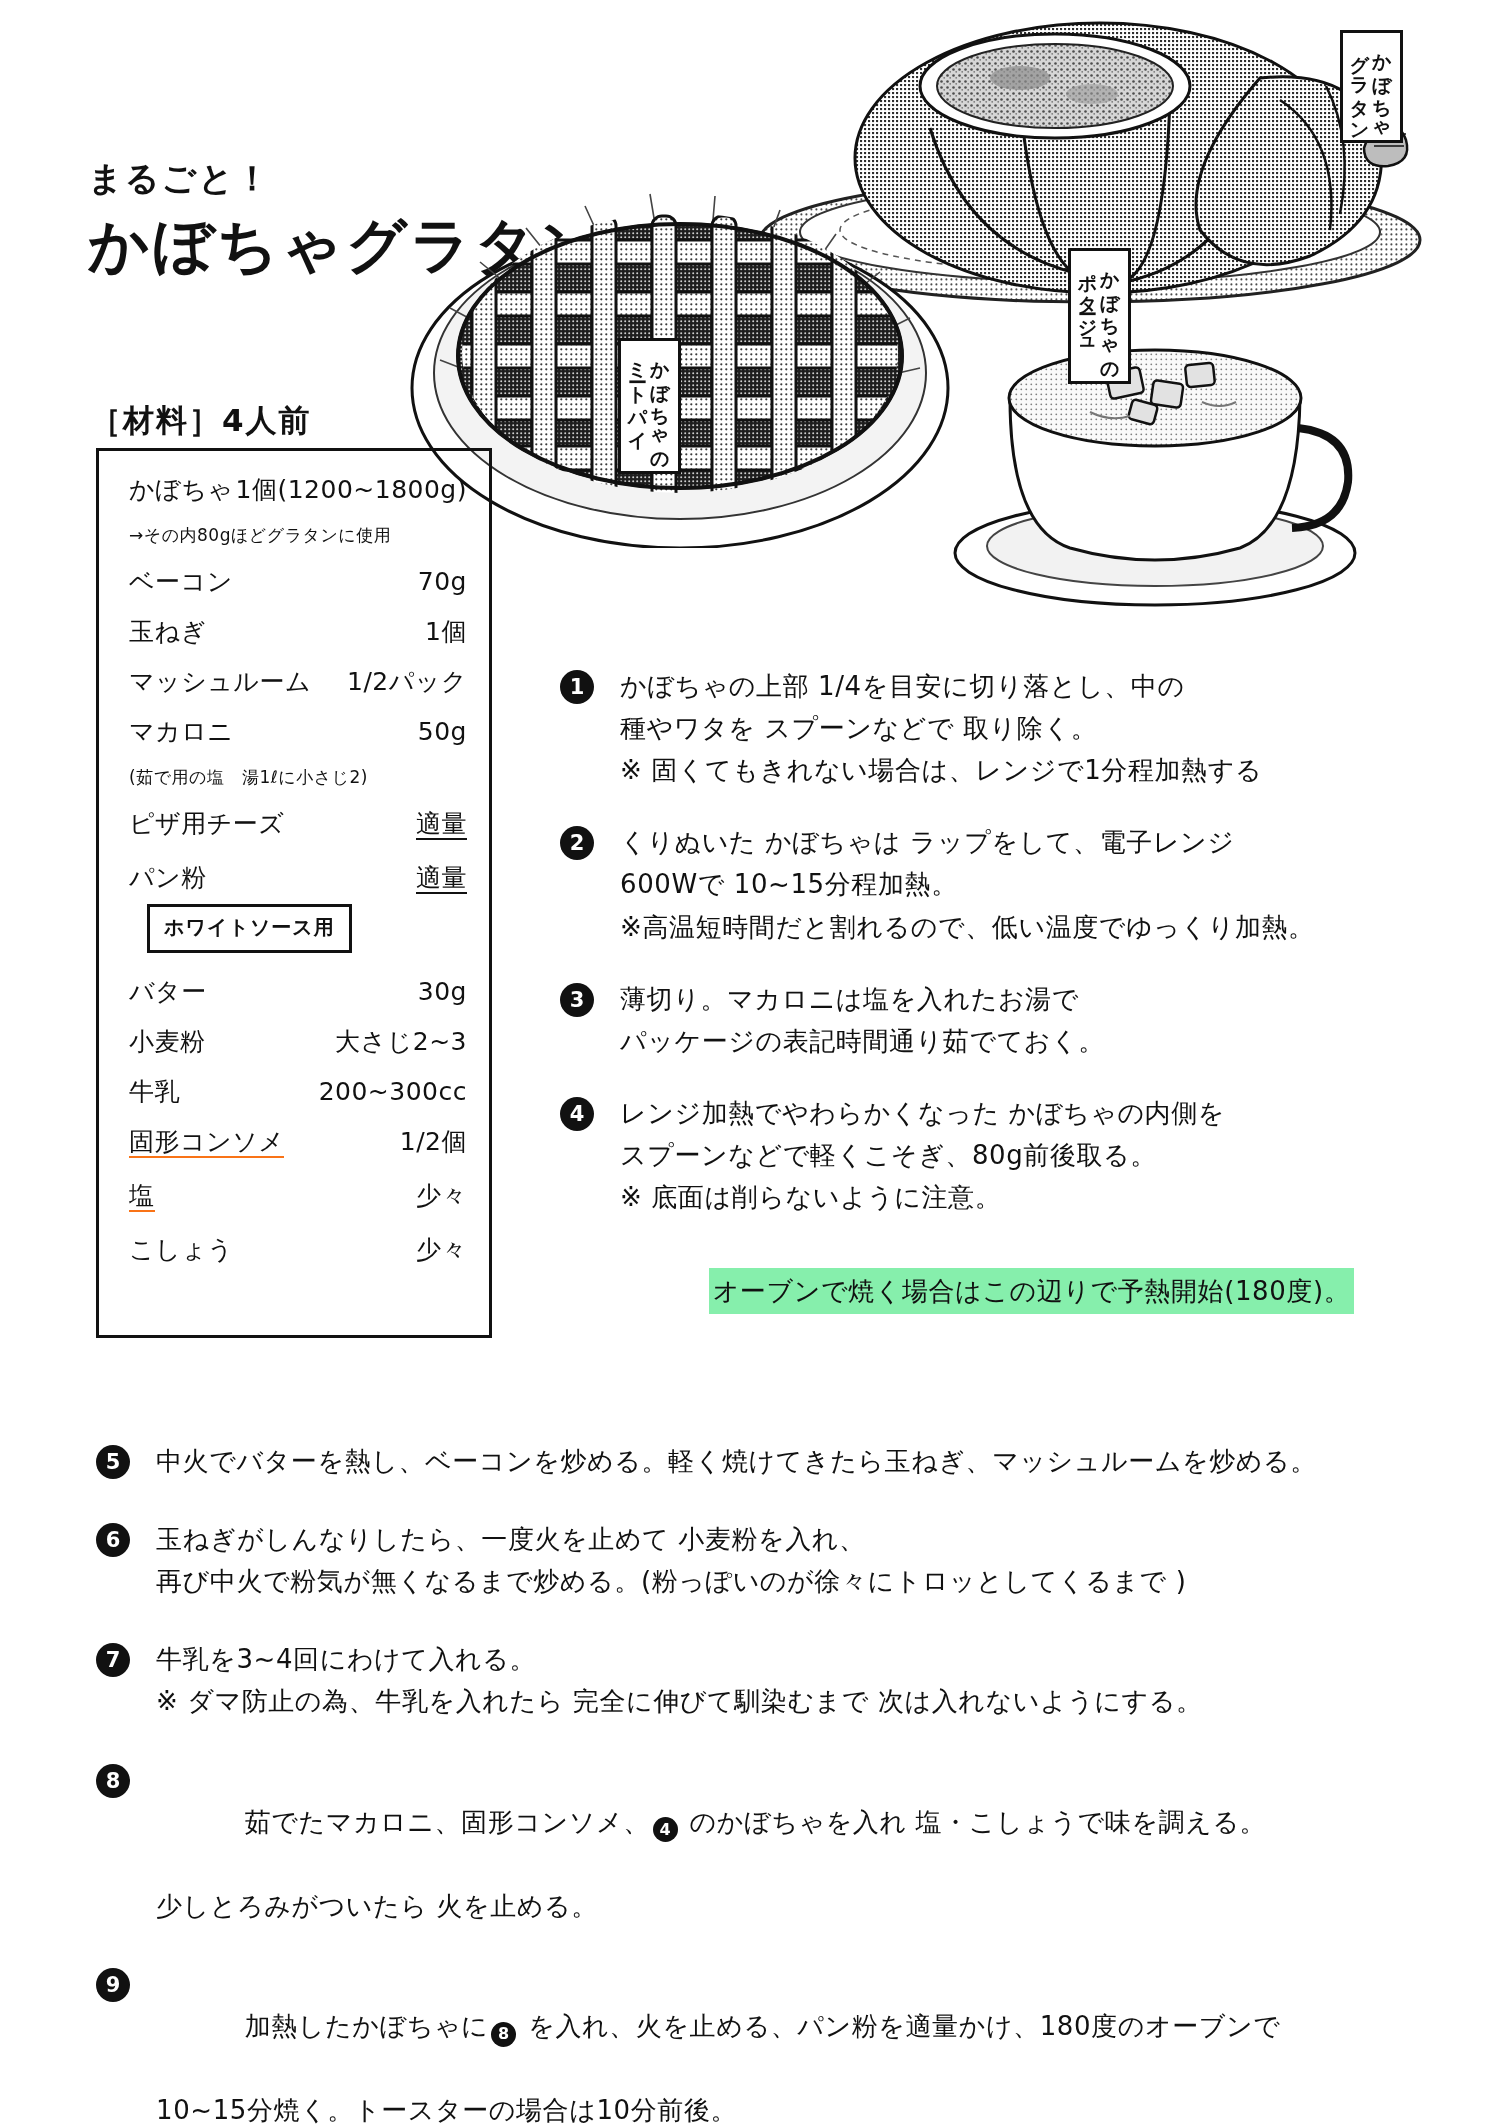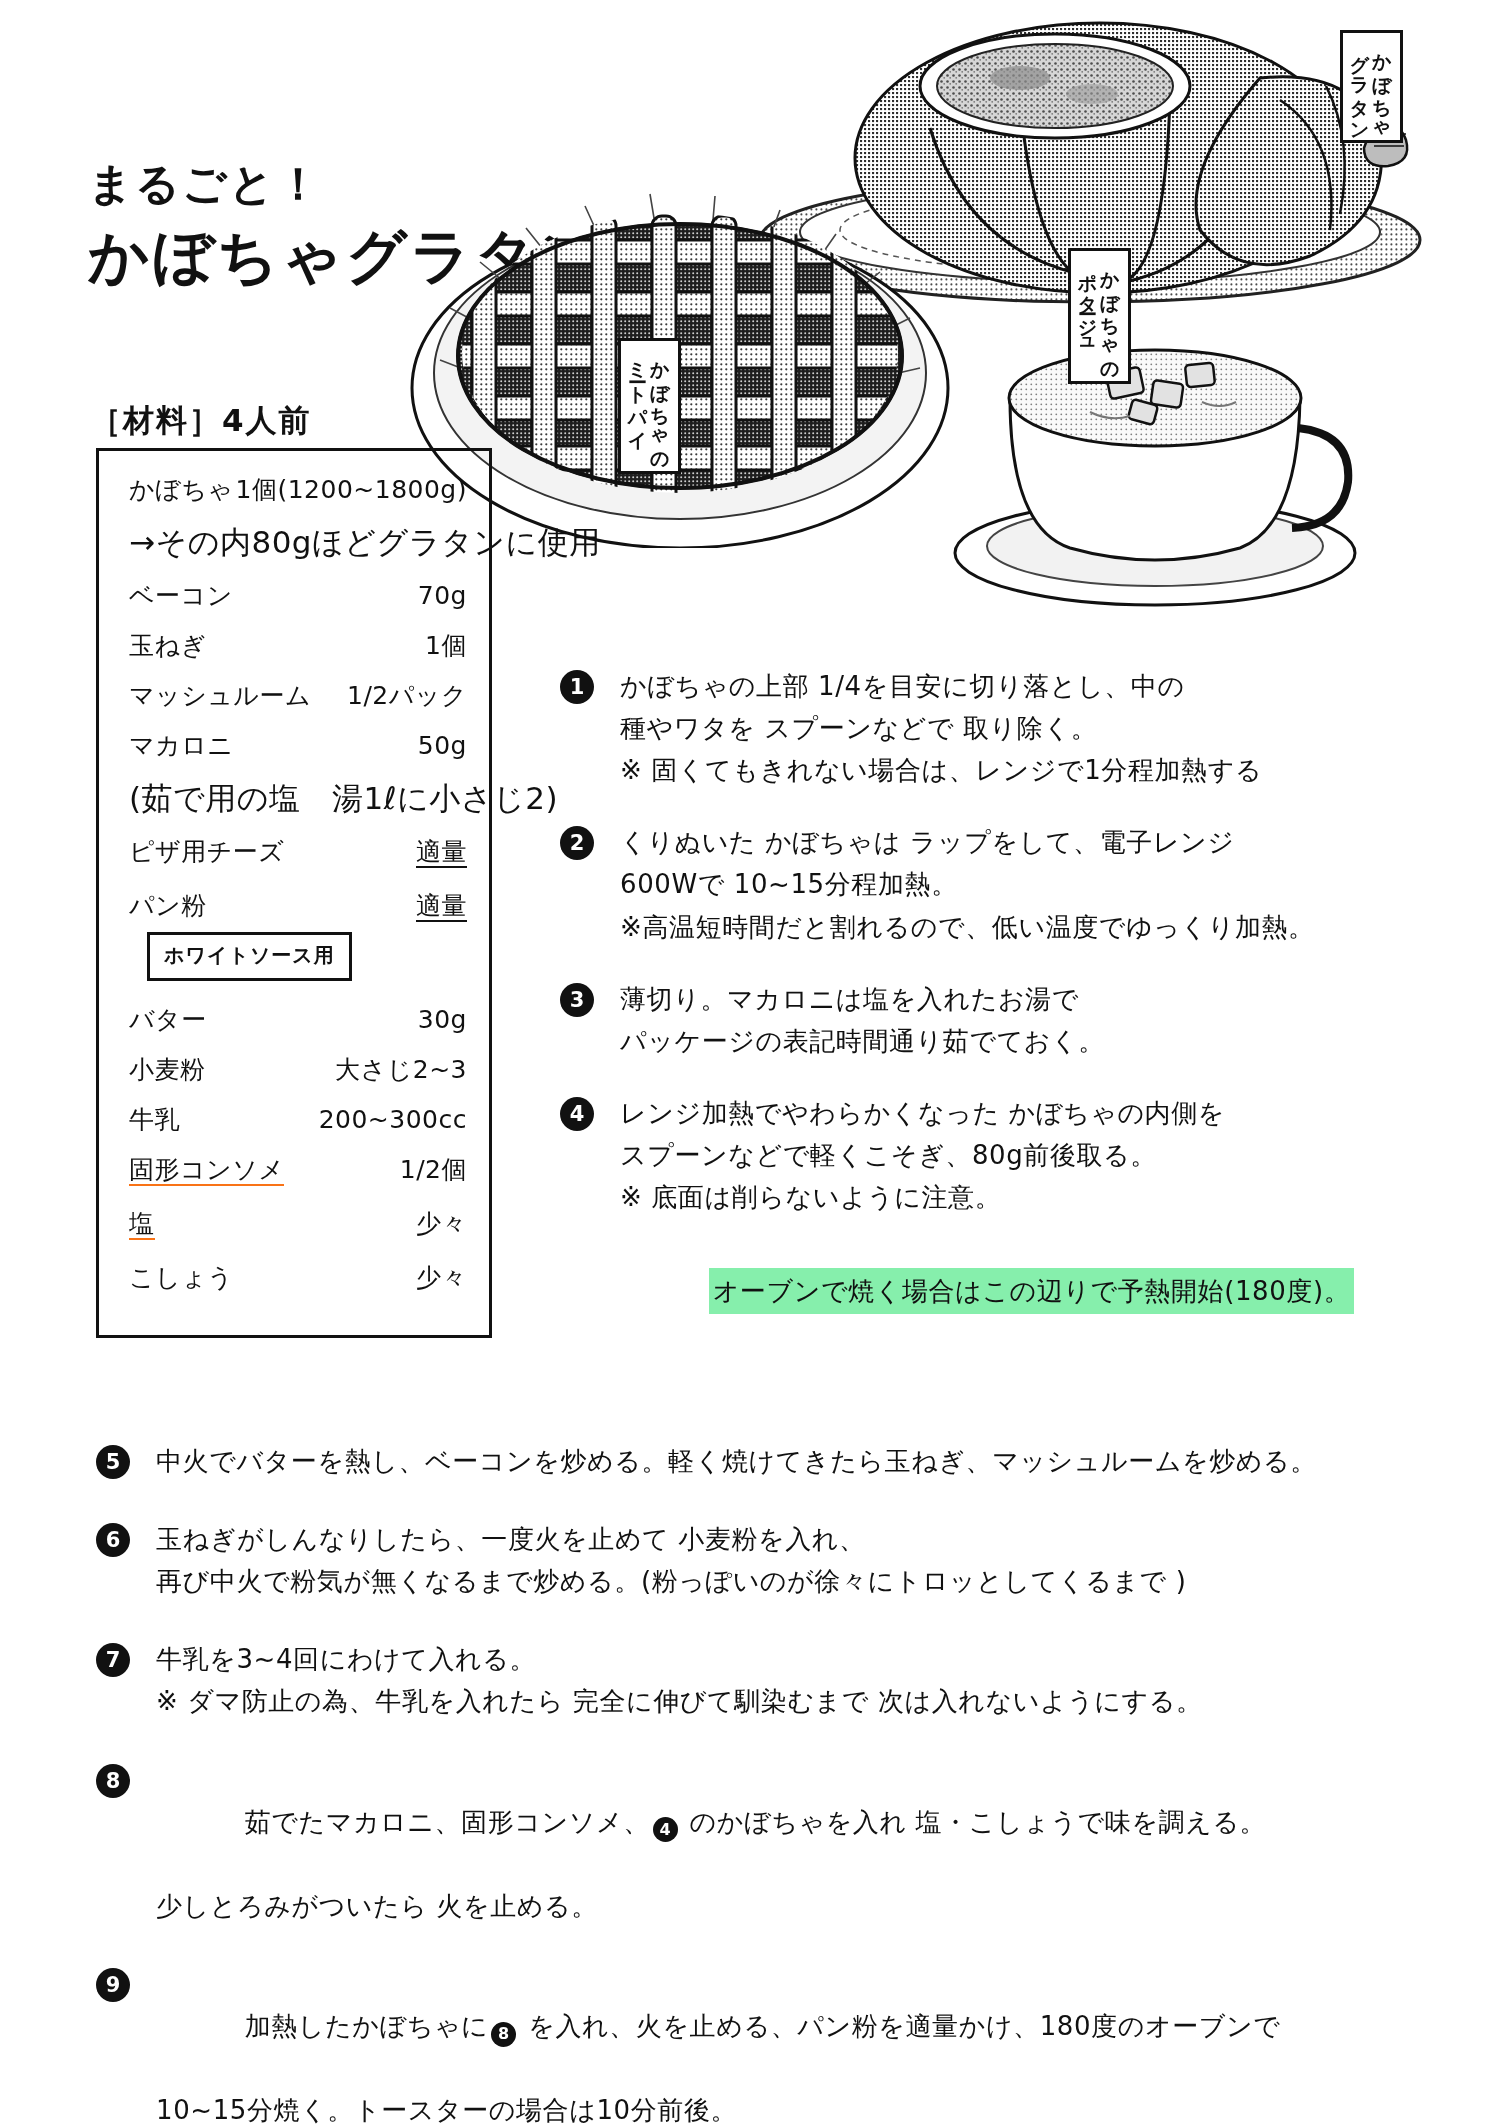--- a/index.html
+++ b/index.html
@@ -8,37 +8,37 @@
     background:#ffffff;
     font-family:"DejaVu Sans","Liberation Sans",sans-serif;
     color:#111;
     position:relative;
     overflow:hidden;
   }
   .page{position:relative;width:1500px;height:2126px;}
 
   
   .title-block{position:absolute;left:88px;top:160px;}
-  .title-sub{font-size:44px;letter-spacing:2px;line-height:1.1;font-weight:700;}
+  .title-sub{font-size:34px;letter-spacing:2px;line-height:1.1;font-weight:700;}
   .title-main{font-size:60px;letter-spacing:3px;line-height:1.15;margin-top:14px;font-weight:700;}
 
   
   .ing-head{position:absolute;left:90px;top:400px;font-size:31px;font-weight:700;letter-spacing:2px;}
   .ing-box{
     position:absolute;left:96px;top:448px;width:396px;height:890px;
     border:3px solid #111;box-sizing:border-box;
   }
   .ing-inner{padding:26px 22px 10px 30px;}
   .ing-row{display:flex;justify-content:space-between;align-items:baseline;
            font-size:25px;line-height:1.0;margin-bottom:25px;letter-spacing:0.5px;white-space:nowrap;}
   .ing-row .nm{flex:0 0 auto;}
   .ing-row .qt{flex:0 0 auto;text-align:right;}
   .ing-row.full{display:block;}
   .ing-row.tight{margin-bottom:4px;}
-  .ing-row.note{font-size:31px;}
+  .ing-row.note{font-size:17px;}
   .ing-row .qt.u{border-bottom:2px solid #111;padding-bottom:2px;}
   .ing-row .nm.u{border-bottom:2px solid #f97316;padding-bottom:2px;display:inline-block;}
   .sauce-title{
     display:inline-block;border:3px solid #111;padding:7px 14px 9px;
     font-size:20px;font-weight:700;letter-spacing:1px;margin:6px 0 26px 18px;
   }
 
   
   .photos{position:absolute;left:520px;top:8px;width:960px;height:640px;}
   .ph{position:absolute;overflow:hidden;}

